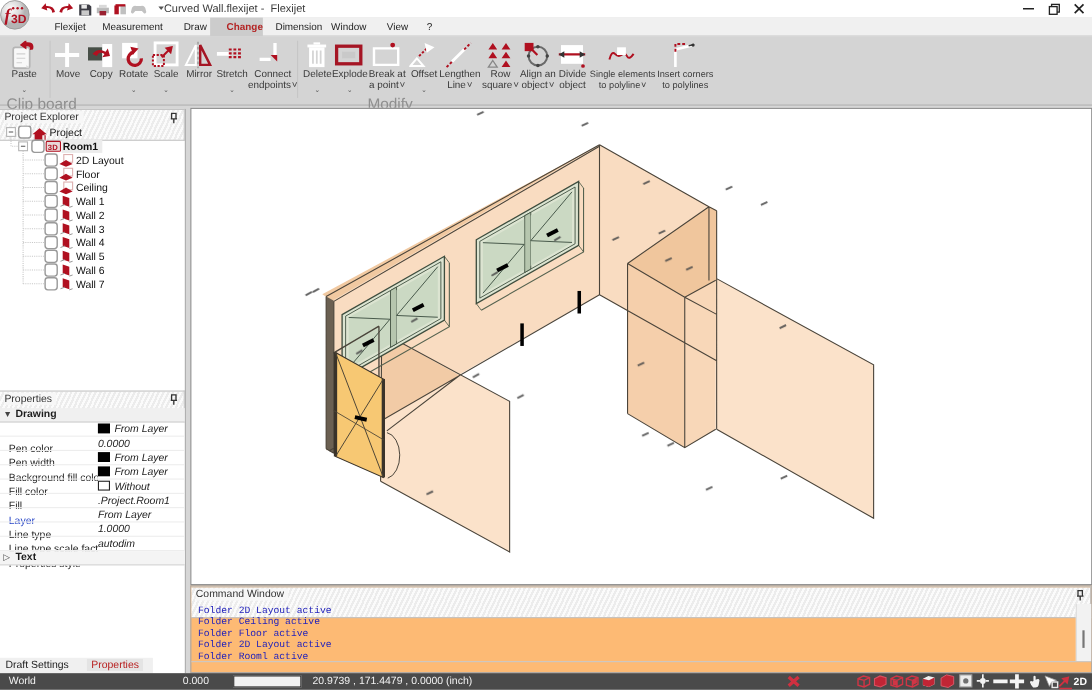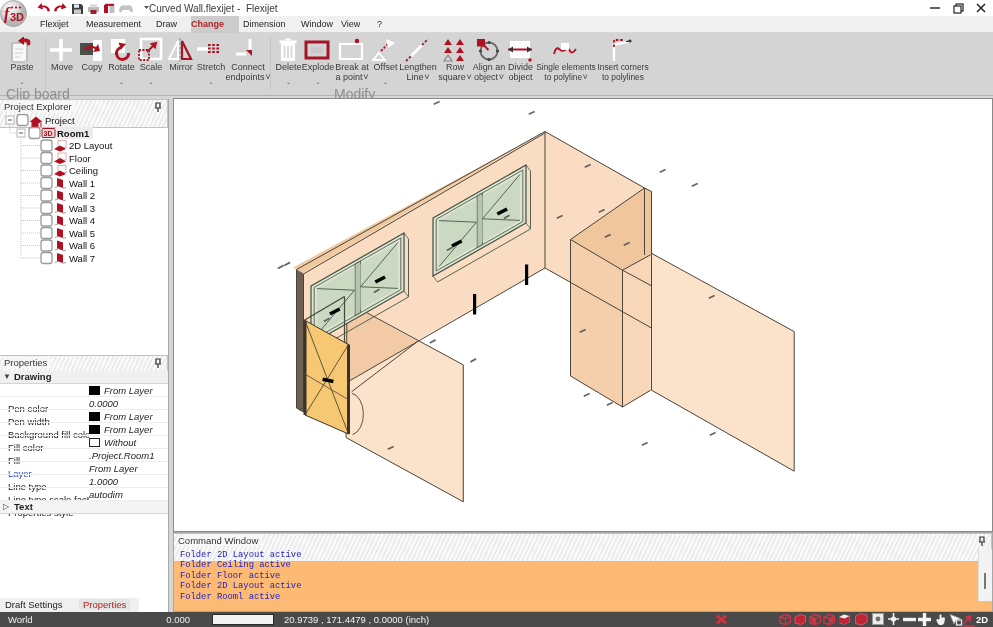--- a/index.html
+++ b/index.html
@@ -4,21 +4,21 @@
 <style>
 * { margin:0; padding:0; box-sizing:border-box; }
 html,body { width:993px; height:627px; overflow:hidden; font-family:"Liberation Sans", sans-serif; }
 #app { position:relative; width:993px; height:627px; background:#d6d6d6; }
 .abs { position:absolute; }
 
 #titlebar { left:0; top:0; width:993px; height:16px; background:#ffffff; border-bottom:0; } 
 #title-text { left:149px; top:3px; font-size:10px; color:#3a3a3a; }
 
 #menurow { left:0; top:16px; width:993px; height:17px; background:#f0f0f0; border-bottom:1px solid #d8d8d8;}
-.mtab { position:absolute; top:0; height:17px; line-height:17px; font-size:9px; color:#1e1e1e; text-align:left; }
+.mtab { position:absolute; top:0; height:17px; line-height:17px; font-size:9px; color:#1e1e1e; text-align:right; }
 .mtab.active { background:#cccccc; color:#b32424; }
 
 #ribbon { left:0; top:33px; width:993px; height:63px; background:#d4d4d4; border-bottom:1px solid #b2b2b2; }
 .ric { position:absolute; top:4px; width:28px; height:28px; }
 .rlabel { position:absolute; top:30px; width:58px; font-size:9px; line-height:9.5px; color:#3a3a3a; text-align:center; }
 .rdrop { position:absolute; top:45px; width:58px; text-align:center; font-size:6px; color:#555; }
 .rgroup { position:absolute; top:53px; font-size:14px; color:#8f8f8f; }
 .rsep { position:absolute; top:4px; height:52px; width:1px; background:#c6c6c6;}
 
 #leftpanel { left:0; top:99px; width:169px; height:513px; background:#ffffff; border-right:1px solid #a8a8a8; }

